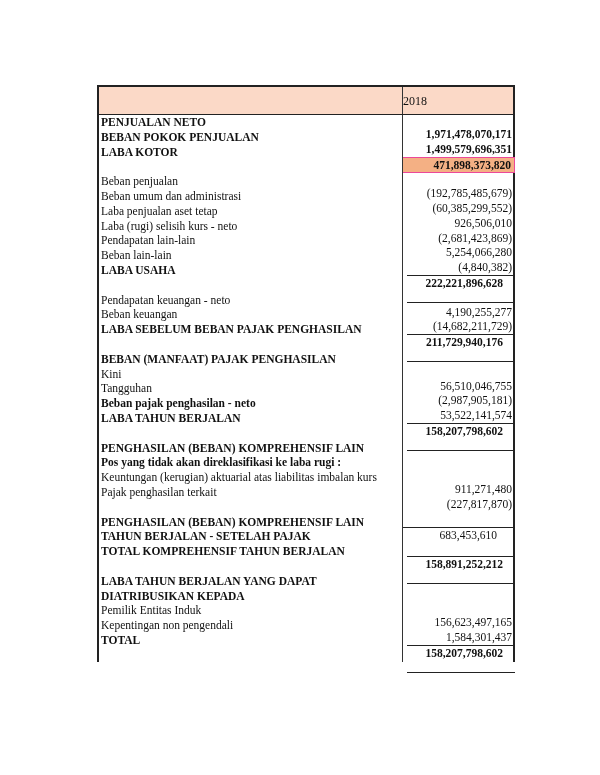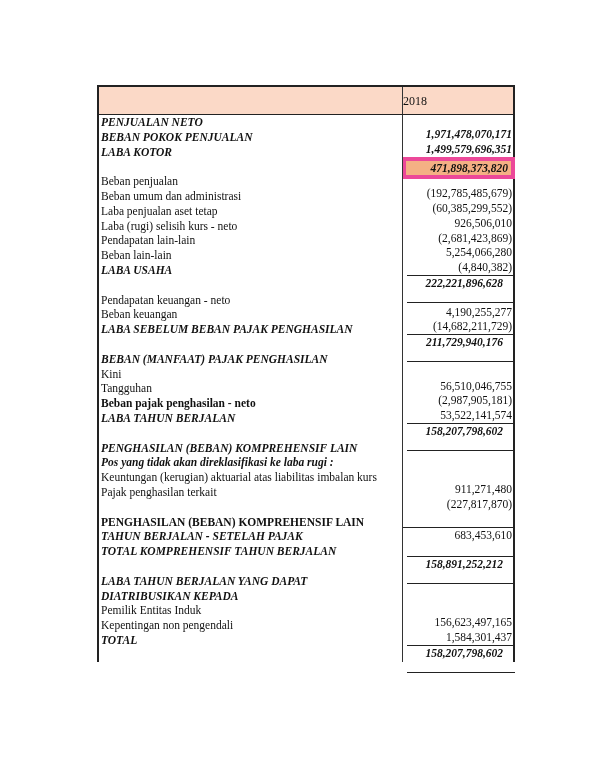--- a/index.html
+++ b/index.html
@@ -9,23 +9,23 @@
   .hdr { position: relative; height: 30px; background: #fbd9c7;
          border: 2px solid #222; border-bottom: 1px solid #222; box-sizing: border-box; }
   .hdr .year { position: absolute; left: 303px; top: 0; bottom: 0; right: 0;
                border-left: 1px solid #333; text-align: left; line-height: 28px; font-size: 12px; }
   .body { position: relative; border-left: 2px solid #222; }
   .body::after { content: ""; position: absolute; left: 303px; top: 0; bottom: 0; border-left: 1px solid #333; }
   .body .rightline { position: absolute; right: 0; top: 0; bottom: 0; border-right: 2px solid #222; }
   .row { position: relative; height: 14.8px; font-size: 11.5px; line-height: 14.8px; }
   .row .label { position: absolute; left: 2px; white-space: nowrap; }
   .row .val { position: absolute; left: 304px; right: 3px; text-align: right; white-space: nowrap; margin-top: 12px; }
-  .row.b .label, .row.b .val { font-weight: bold; font-style: italic; }
+  .row.b .label, .row.b .val { font-weight: bold; }
   .row.total .val { border-top: 1px solid #222; border-bottom: 1px solid #222; right: 0; padding-right: 12px; box-sizing: border-box; left: 308px; height: 28px; line-height: 14px; }
-  .row.highlight .val { background: #f4b084; border: 4px solid #ec4899; right: 0; padding-right: 3px; left: 303px; box-sizing: border-box; }
+  .row.highlight .val { background: #f4b084; border: 1px solid #ec4899; right: 0; padding-right: 3px; left: 303px; box-sizing: border-box; }
 </style>
 </head>
 <body>
 
 <div class="sheet">
   <div class="hdr">
     <div class="year">2018</div>
   </div>
   <div class="body" id="tbody">
     <div class="rightline"></div>
@@ -132,21 +132,21 @@
       <div class="row">
         <span class="label">Pajak penghasilan terkait</span>
         <span class="val">(227,817,870)</span>
       </div>
       <div class="row">
         <span class="label"></span>
         <span class="val"></span>
       </div>
       <div class="row">
         <span class="label" style="font-weight: bold;">PENGHASILAN (BEBAN) KOMPREHENSIF LAIN</span>
-        <span class="val" style="border-top: 1px solid rgb(34, 34, 34); right: 0px; padding-right: 3px; box-sizing: border-box;">683,453,610</span>
+        <span class="val" style="border-top: 1px solid rgb(34, 34, 34); right: 0px; padding-right: 18px; box-sizing: border-box;">683,453,610</span>
       </div>
       <div class="row b">
         <span class="label">TAHUN BERJALAN - SETELAH PAJAK</span>
         <span class="val"></span>
       </div>
       <div class="row b total">
         <span class="label">TOTAL KOMPREHENSIF TAHUN BERJALAN</span>
         <span class="val">158,891,252,212</span>
       </div>
       <div class="row">

